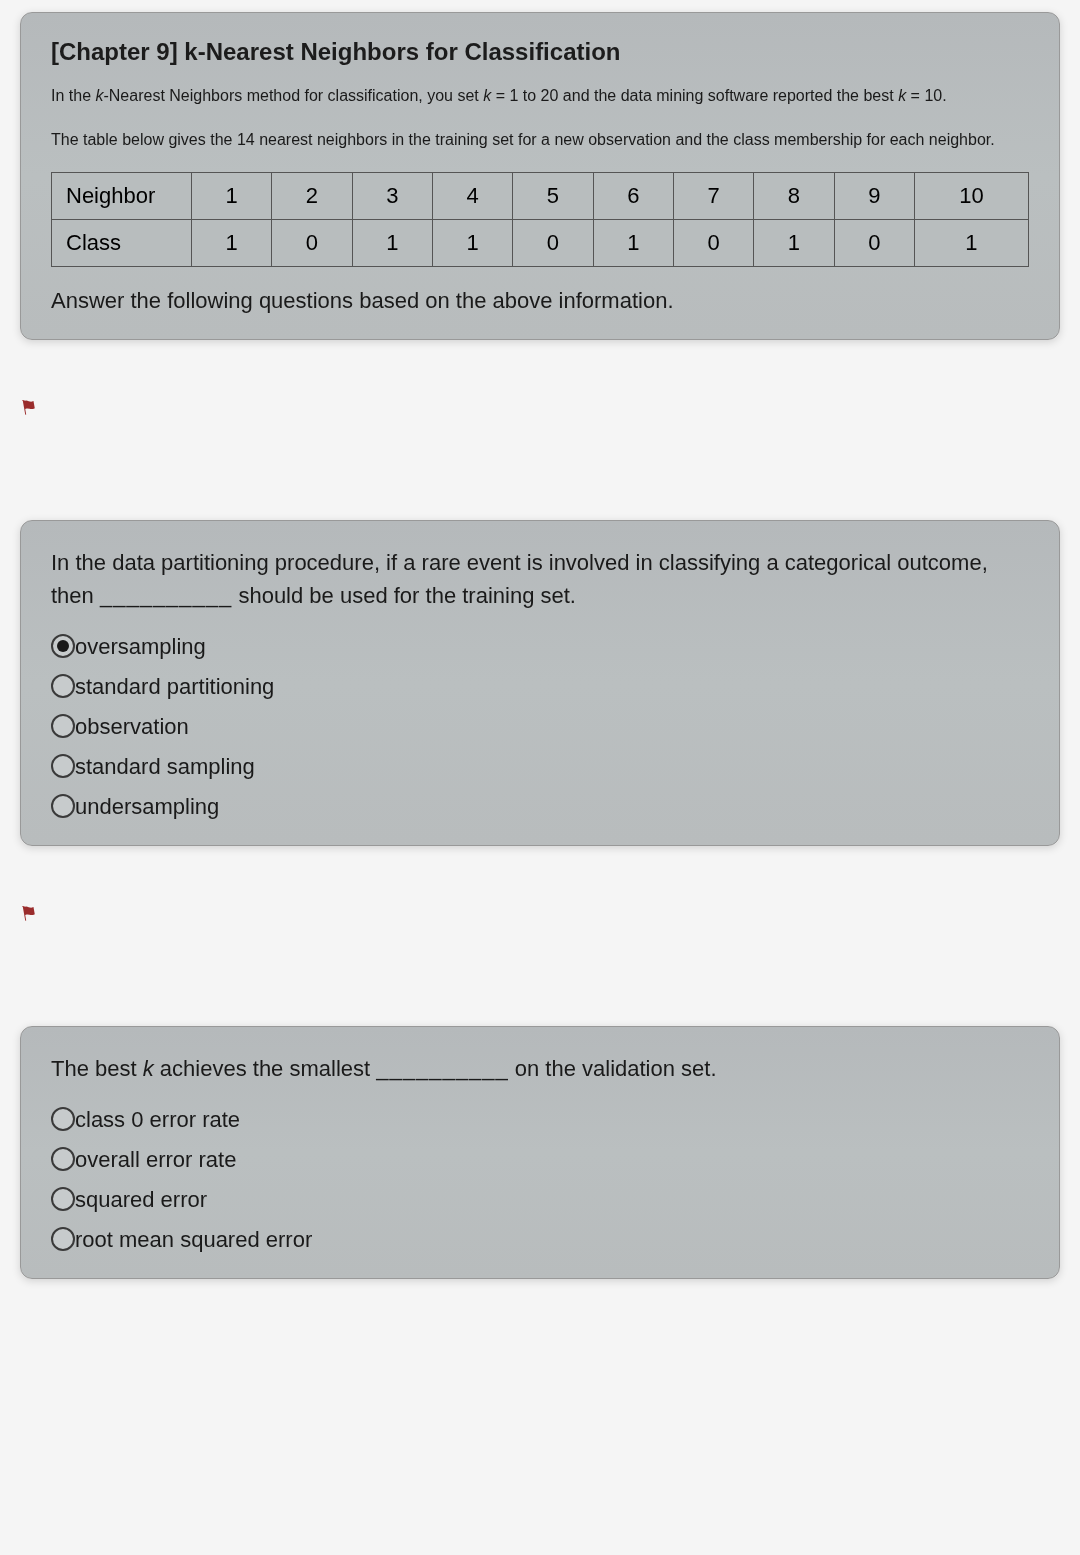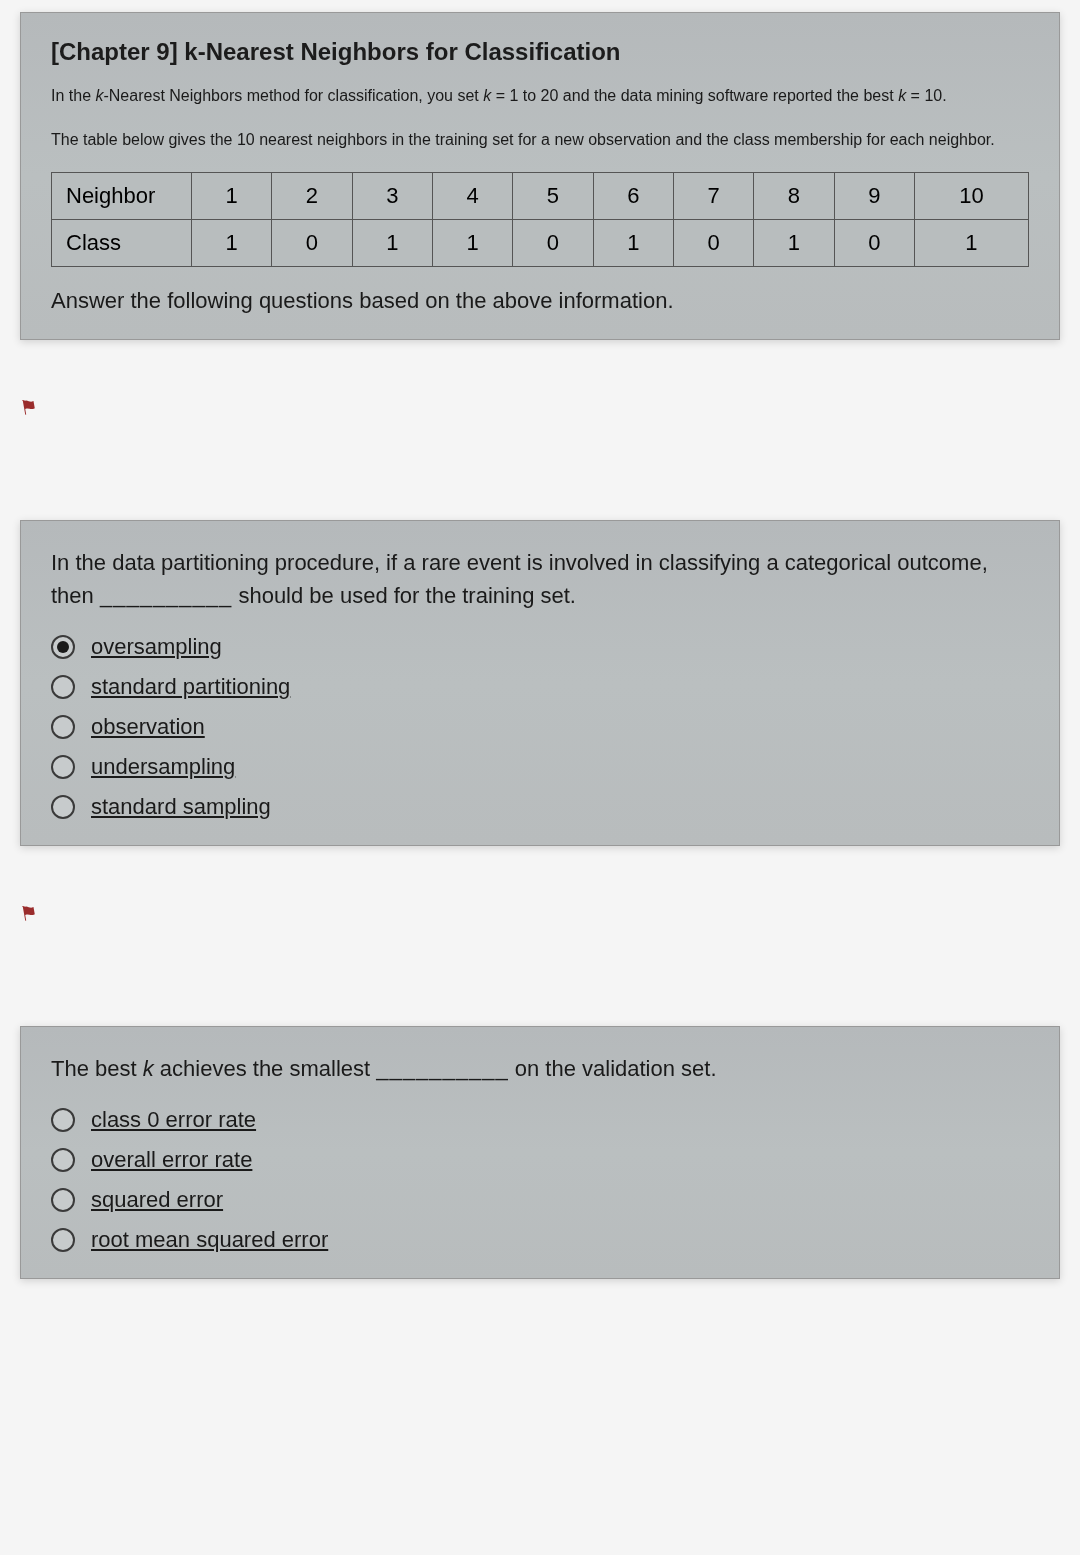--- a/index.html
+++ b/index.html
@@ -11,21 +11,21 @@
       font-family: Arial, Helvetica, sans-serif;
       background: #f5f5f5;
       width: 1080px;
       margin: 0 auto;
       padding: 0;
       color: #2a2a2a;
     }
     .question-card {
       background: linear-gradient(180deg, #b5b9bb 0%, #babfc0 50%, #b8bcbd 100%);
       border: 1px solid #999;
-      border-radius: 0;
+      border-radius: 12px;
       margin: 10px 20px 40px 20px;
       padding: 25px 30px;
       box-shadow: 0 2px 8px rgba(0,0,0,0.15);
     }
     .question-card.first {
       margin-top: 12px;
     }
     .section-title {
       font-weight: bold;
       font-size: 24px;
@@ -83,25 +83,24 @@
       color: #1a1a1a;
       margin-bottom: 22px;
     }
     .options {
       display: flex;
       flex-direction: column;
       gap: 14px;
     }
     .option-row {
       display: flex;
-      align-items: center;
-      gap: 16px;
-      font-size: 22px;
-      color: #1a1a1a;
-      text-decoration: underline;
+      align-items: flex-start;
+      gap: 0;
+      font-size: 22px;
+      color: #1a1a1a;
     }
     .radio {
       width: 24px;
       height: 24px;
       border: 2.5px solid #3a3a3a;
       border-radius: 50%;
       display: inline-flex;
       align-items: center;
       justify-content: center;
       flex-shrink: 0;
@@ -123,21 +122,21 @@
     }
   </style>
 </head>
 <body>
 
 <div class="question-card first">
   <div class="section-title">[Chapter 9] k-Nearest Neighbors for Classification</div>
   <div class="body-text">
     <span>In the </span><span class="k-italic">k</span><span>-Nearest Neighbors method for classification, you set </span><span class="k-italic">k</span><span> = 1 to 20 and the data mining software reported the best </span><span class="k-italic">k</span><span> = 10.</span>
   </div>
-  <div class="body-text">The table below gives the 10 nearest neighbors in the training set for a new observation and the class membership for each neighbor.</div>
+  <div class="body-text">The table below gives the 14 nearest neighbors in the training set for a new observation and the class membership for each neighbor.</div>
 
   <table class="neighbor-table">
     <tbody>
         <tr>
       <td class="row-label">Neighbor</td>
       <td>1</td>
       <td>2</td>
       <td>3</td>
       <td>4</td>
       <td>5</td>
@@ -183,25 +182,25 @@
     <div class="option-row">
       <span class="radio"></span>
       <span>standard partitioning</span>
     </div>
     <div class="option-row">
       <span class="radio"></span>
       <span>observation</span>
     </div>
     <div class="option-row">
       <span class="radio"></span>
+      <span>standard sampling</span>
+    </div>
+    <div class="option-row">
+      <span class="radio"></span>
       <span>undersampling</span>
-    </div>
-    <div class="option-row">
-      <span class="radio"></span>
-      <span>standard sampling</span>
     </div>
   </div>
 </div>
 
 <div class="flag-wrap">
   <span class="flag-icon">⚑</span>
 </div>
 <div class="spacer"></div>
 
 <div class="question-card">

